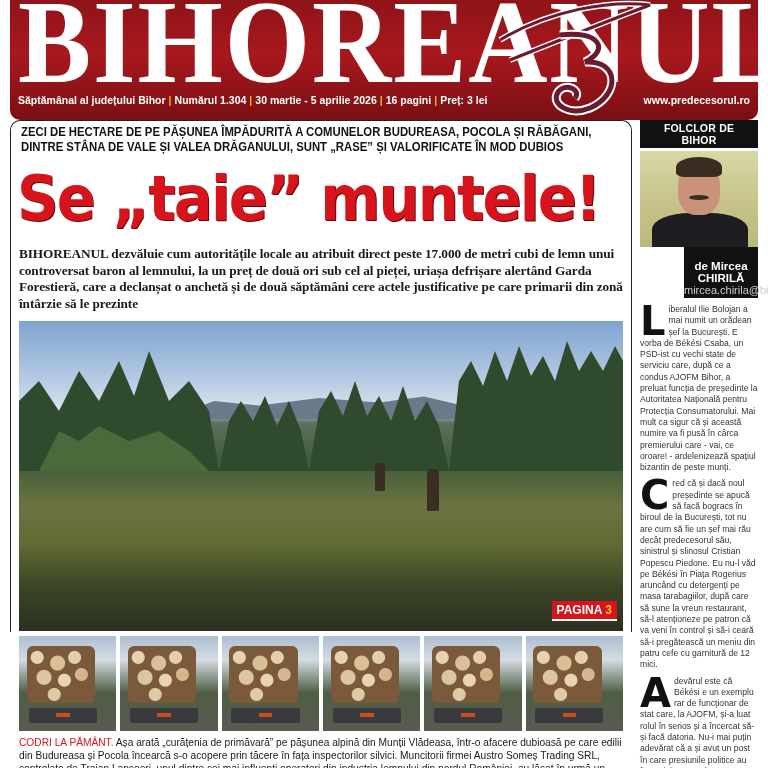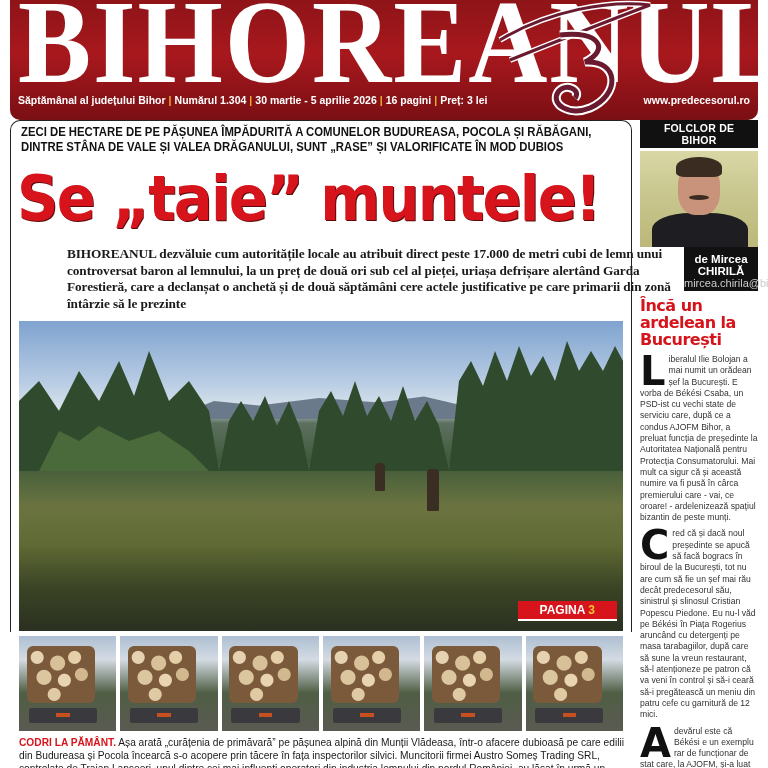--- a/index.html
+++ b/index.html
@@ -43,40 +43,40 @@
     position: absolute; left: 6px; top: 40px; width: 610px;
     font-family: "DejaVu Sans", sans-serif; font-weight: bold;
     font-size: 62px; line-height: 76px; color: #d7141b;
     letter-spacing: -2px; white-space: nowrap;
     transform: scaleX(0.93); transform-origin: left top;
     text-shadow: 1px 1px 0 #5a0a0c;
   }
   .lead {
     position: absolute; left: 8px; top: 125px; width: 606px;
     font-family: "Liberation Serif", serif; font-size: 13.3px; line-height: 16.5px;
-    color: #1a1a1a; font-weight: bold; letter-spacing: -0.1px; margin-left: 48px;
+    color: #1a1a1a; font-weight: bold; letter-spacing: -0.1px;
   }
 
   .main-photo {
     position: absolute; left: 8px; top: 200px; width: 604px; height: 310px;
     background: linear-gradient(180deg, #7fa3cf 0%, #b9cde4 20%, #d8e2ea 28%, #5d7060 33%, #3f5a3a 45%, #6b7440 60%, #5f6a34 72%, #3b4425 86%, #2a3020 100%);
     overflow: hidden;
   }
   .photo-mountains {
     position: absolute; left: 150px; top: 68px; width: 300px; height: 30px;
     background: #6a7a8a; clip-path: polygon(0 100%, 15% 40%, 30% 55%, 50% 30%, 70% 45%, 85% 25%, 100% 60%, 100% 100%);
   }
   .photo-trees {
     position: absolute; left: 0; top: 20px; width: 604px; height: 130px;
   }
   .photo-person { position: absolute; width: 10px; background: #3a2e22; border-radius: 4px 4px 1px 1px; }
   .pagina-badge {
     position: absolute; right: 6px; bottom: 10px;
     background: #d7141b; color: #fff; font-weight: bold; font-size: 12px;
-    padding: 2px 22px; border-bottom: 2px solid #fff;
+    padding: 2px 5px; border-bottom: 2px solid #fff;
   }
   .pagina-badge .num { color: #f2c230; margin-left: 3px; }
 
   .thumbs {
     position: absolute; left: 8px; top: 515px; width: 604px; height: 95px;
     display: flex; gap: 4px;
   }
   .thumb {
     flex: 1; height: 95px; position: relative; overflow: hidden;
     background: linear-gradient(180deg, #aebfd2 0%, #d4dbe3 25%, #4f5e44 60%, #5a5a52 100%);
@@ -99,21 +99,21 @@
     background: #3a3a3e; border-radius: 2px;
   }
   .thumb .truck::after {
     content: ""; position: absolute; left: 40%; top: 30%; width: 20%; height: 30%; background: #c85020;
   }
 
   .caption {
     position: absolute; left: 8px; top: 615px; width: 606px;
     font-size: 10.2px; line-height: 13px; color: #1a1a1a;
   }
-  .caption .cap-kicker { color: #d7141b; font-weight: bold; }
+  .caption .cap-kicker { color: #d7141b; font-weight: normal; }
 
   
   .sidebar { position: absolute; left: 640px; top: 120px; width: 118px; height: 648px; }
   .side-label {
     background: #111; color: #fff; font-weight: bold; font-size: 10.5px;
     text-align: center; padding: 2px 5px; letter-spacing: 0.2px;
   }
   .side-photo {
     margin-top: 3px; width: 118px; height: 96px; position: relative; overflow: hidden;
     background: linear-gradient(180deg, #d9d7a4 0%, #c7c58c 50%, #bcb87a 100%);
@@ -128,21 +128,21 @@
   }
   .mustache {
     position: absolute; left: 49px; top: 44px; width: 20px; height: 5px;
     background: #3b2c22; border-radius: 50%;
   }
   .shirt {
     position: absolute; left: 12px; top: 62px; width: 96px; height: 40px;
     background: #1e1e22; border-radius: 40% 40% 0 0;
   }
   .byline {
-    background: #111; color: #fff; text-align: center; padding: 6px 0 2px; margin-left: 44px;
+    background: #111; color: #fff; text-align: center; padding: 13px 0 2px; margin-left: 44px;
   }
   .byline .name { font-size: 11.5px; font-weight: bold; display: block; }
   .byline .email { font-size: 11px; color: #ccc; display: block; }
   .side-title {
     margin-top: 6px; color: #d7141b; font-weight: bold; font-size: 16px; line-height: 17px;
     font-family: "DejaVu Sans", sans-serif; letter-spacing: -0.5px;
   }
   .side-text {
     margin-top: 6px; font-size: 8.6px; line-height: 11.3px; color: #333;
     text-align: left;
@@ -230,19 +230,18 @@
   <div class="side-photo">
     <div class="shirt"></div>
     <div class="face"></div>
     <div class="hair"></div>
     <div class="mustache"></div>
   </div>
   <div class="byline">
     <span class="name">de Mircea CHIRILĂ</span>
     <span class="email">mircea.chirila@bihoremedia.ro</span>
   </div>
-  <h2 class="side-title">Încă un ardelean la București</h2>
   <div class="side-text">
     <p><span class="dropcap">L</span><span>iberalul Ilie Bolojan a mai numit un orădean șef la București. E vorba de Békési Csaba, un PSD-ist cu vechi state de serviciu care, după ce a condus AJOFM Bihor, a preluat funcția de președinte la Autoritatea Națională pentru Protecția Consumatorului. Mai mult ca sigur că și această numire va fi pusă în cârca premierului care - vai, ce oroare! - ardelenizează spațiul bizantin de peste munți.</span></p>
     <p><span class="dropcap">C</span><span>red că și dacă noul președinte se apucă să facă bogracs în biroul de la București, tot nu are cum să fie un șef mai rău decât predecesorul său, sinistrul și slinosul Cristian Popescu Piedone. Eu nu-l văd pe Békési în Piața Rogerius aruncând cu detergenți pe masa tarabagiilor, după care să sune la vreun restaurant, să-l atenționeze pe patron că va veni în control și să-i ceară să-i pregătească un meniu din patru cefe cu garnitură de 12 mici.</span></p>
     <p><span class="dropcap">A</span><span>devărul este că Békési e un exemplu rar de funcționar de stat care, la AJOFM, și-a luat rolul în serios și a încercat să-și facă datoria. Nu-i mai puțin adevărat că a și avut un post în care presiunile politice au fost minime. De data asta, însă, natura funcției se schimbă, mizele devin mult mai mari și de obicei într-un astfel de post se stă cu frica</span></p>
   </div>
 </aside>
 
 </body></html>

